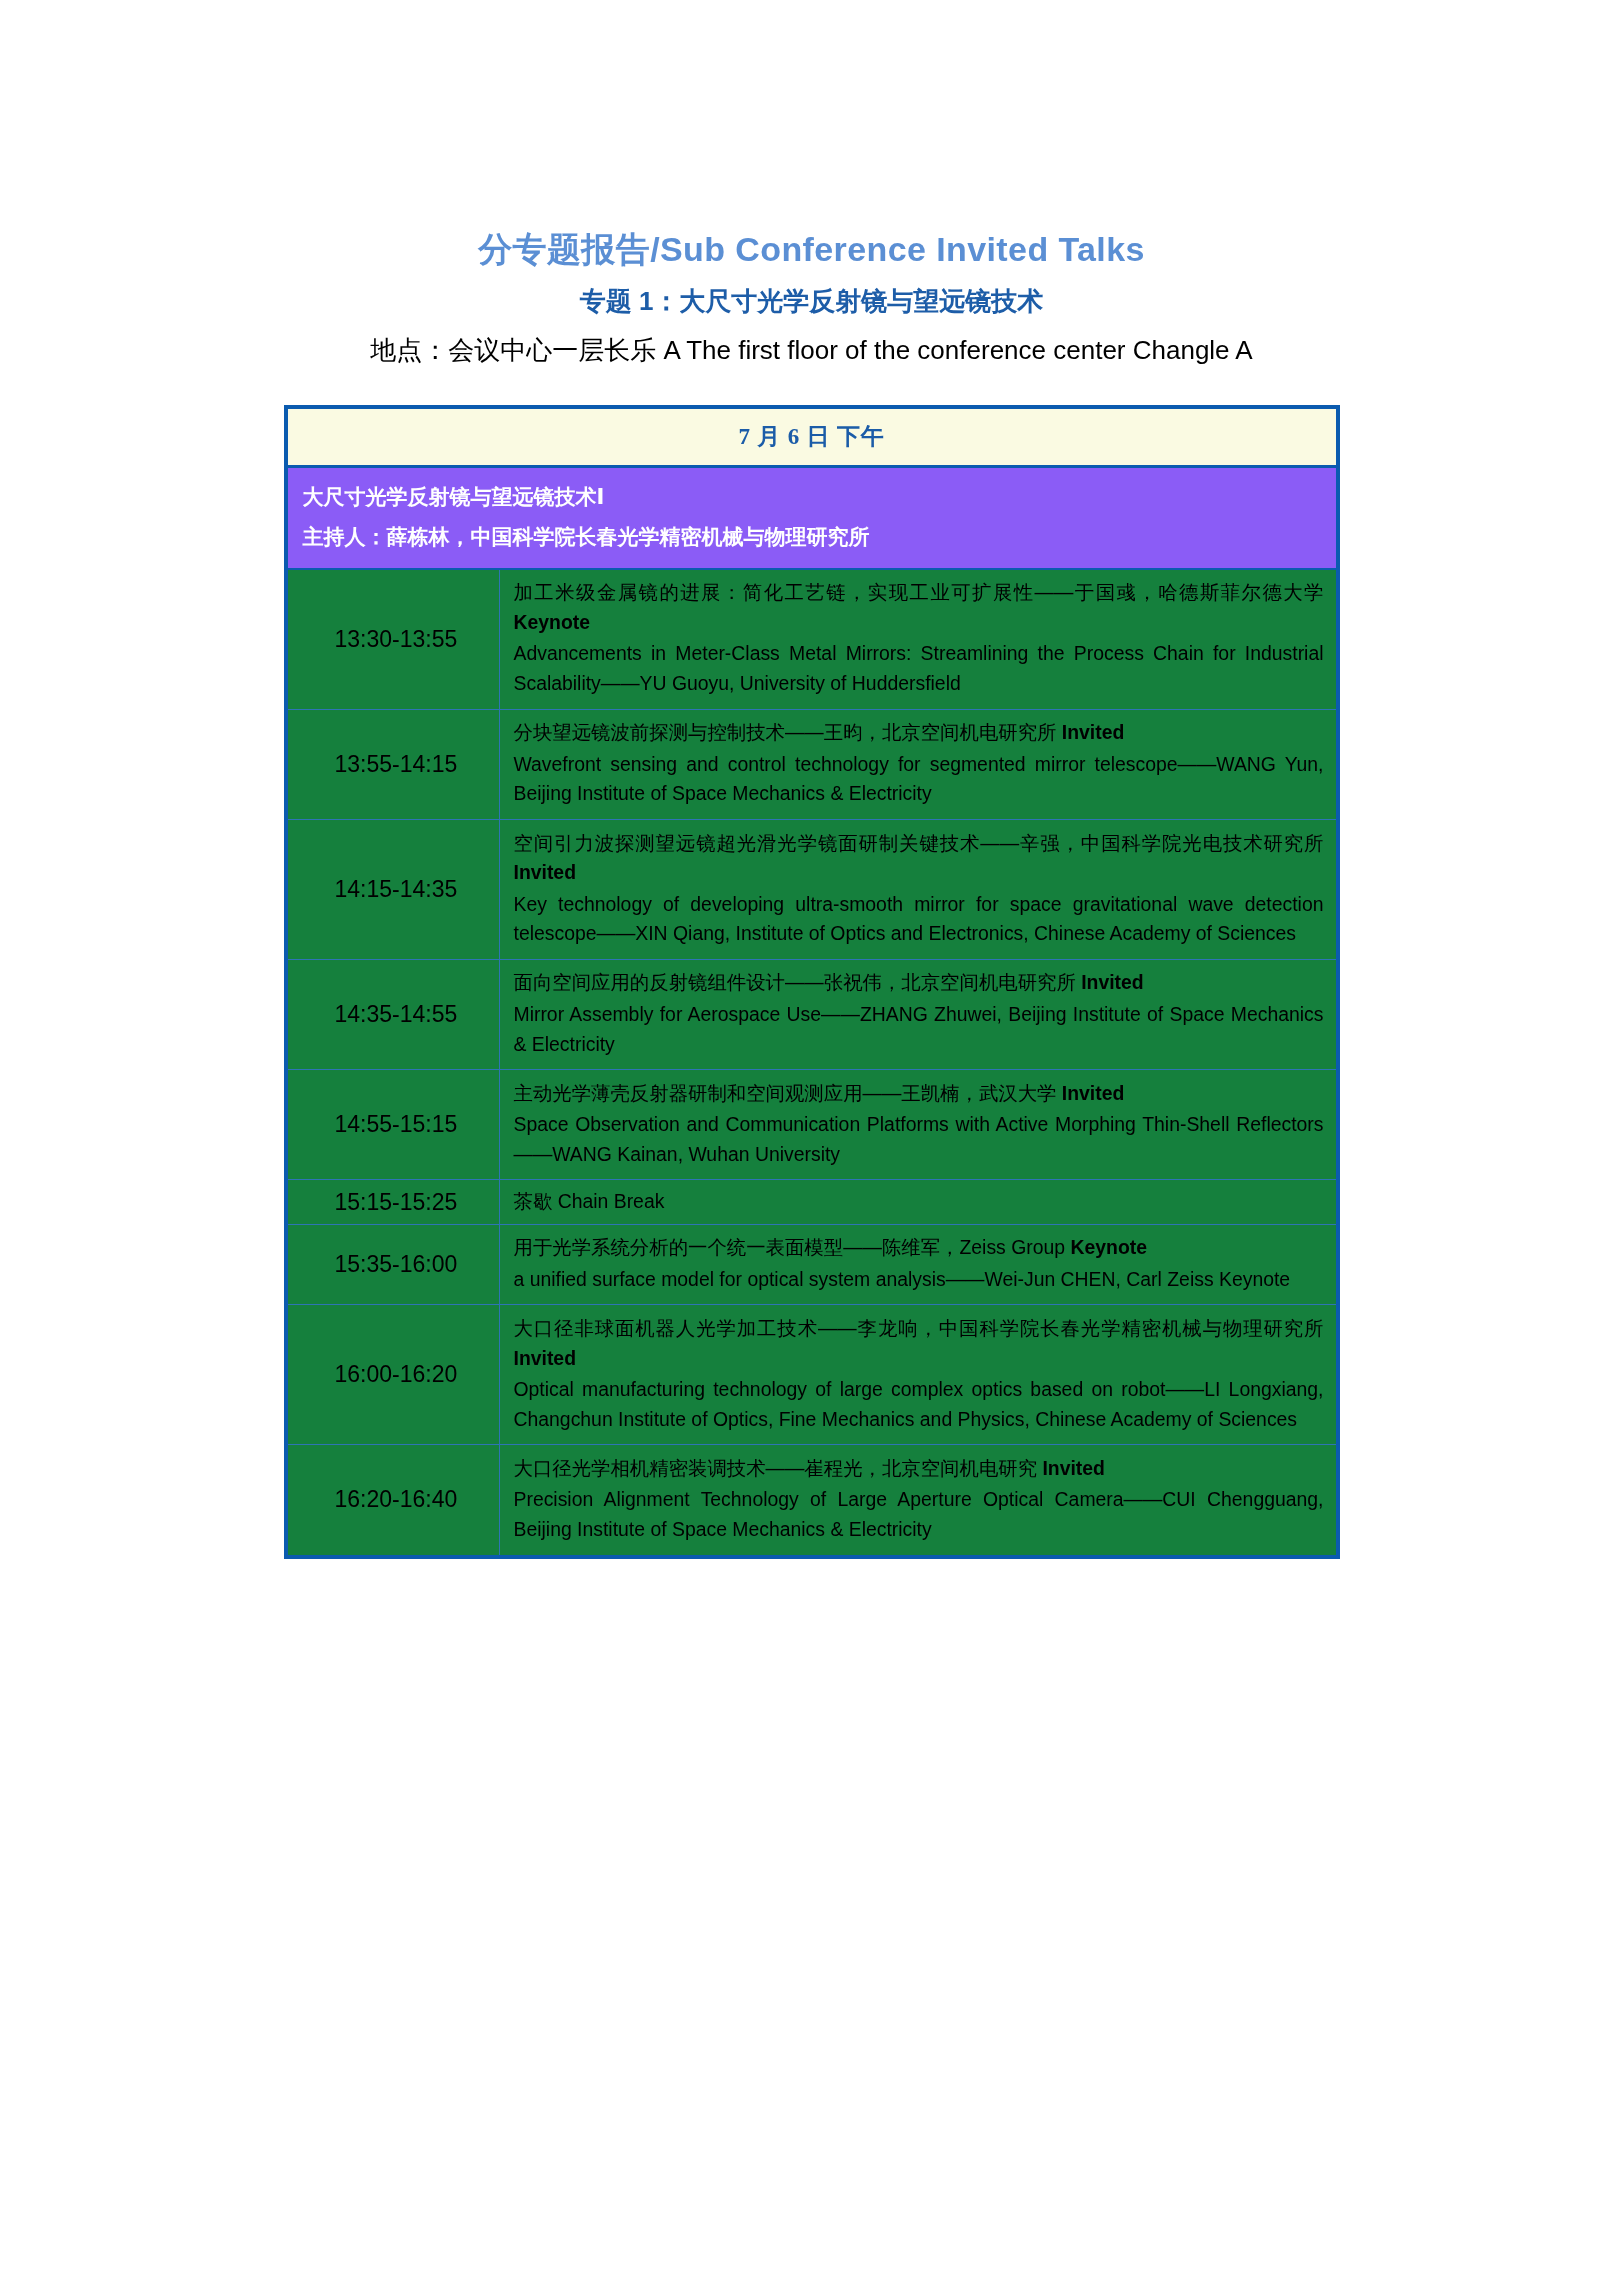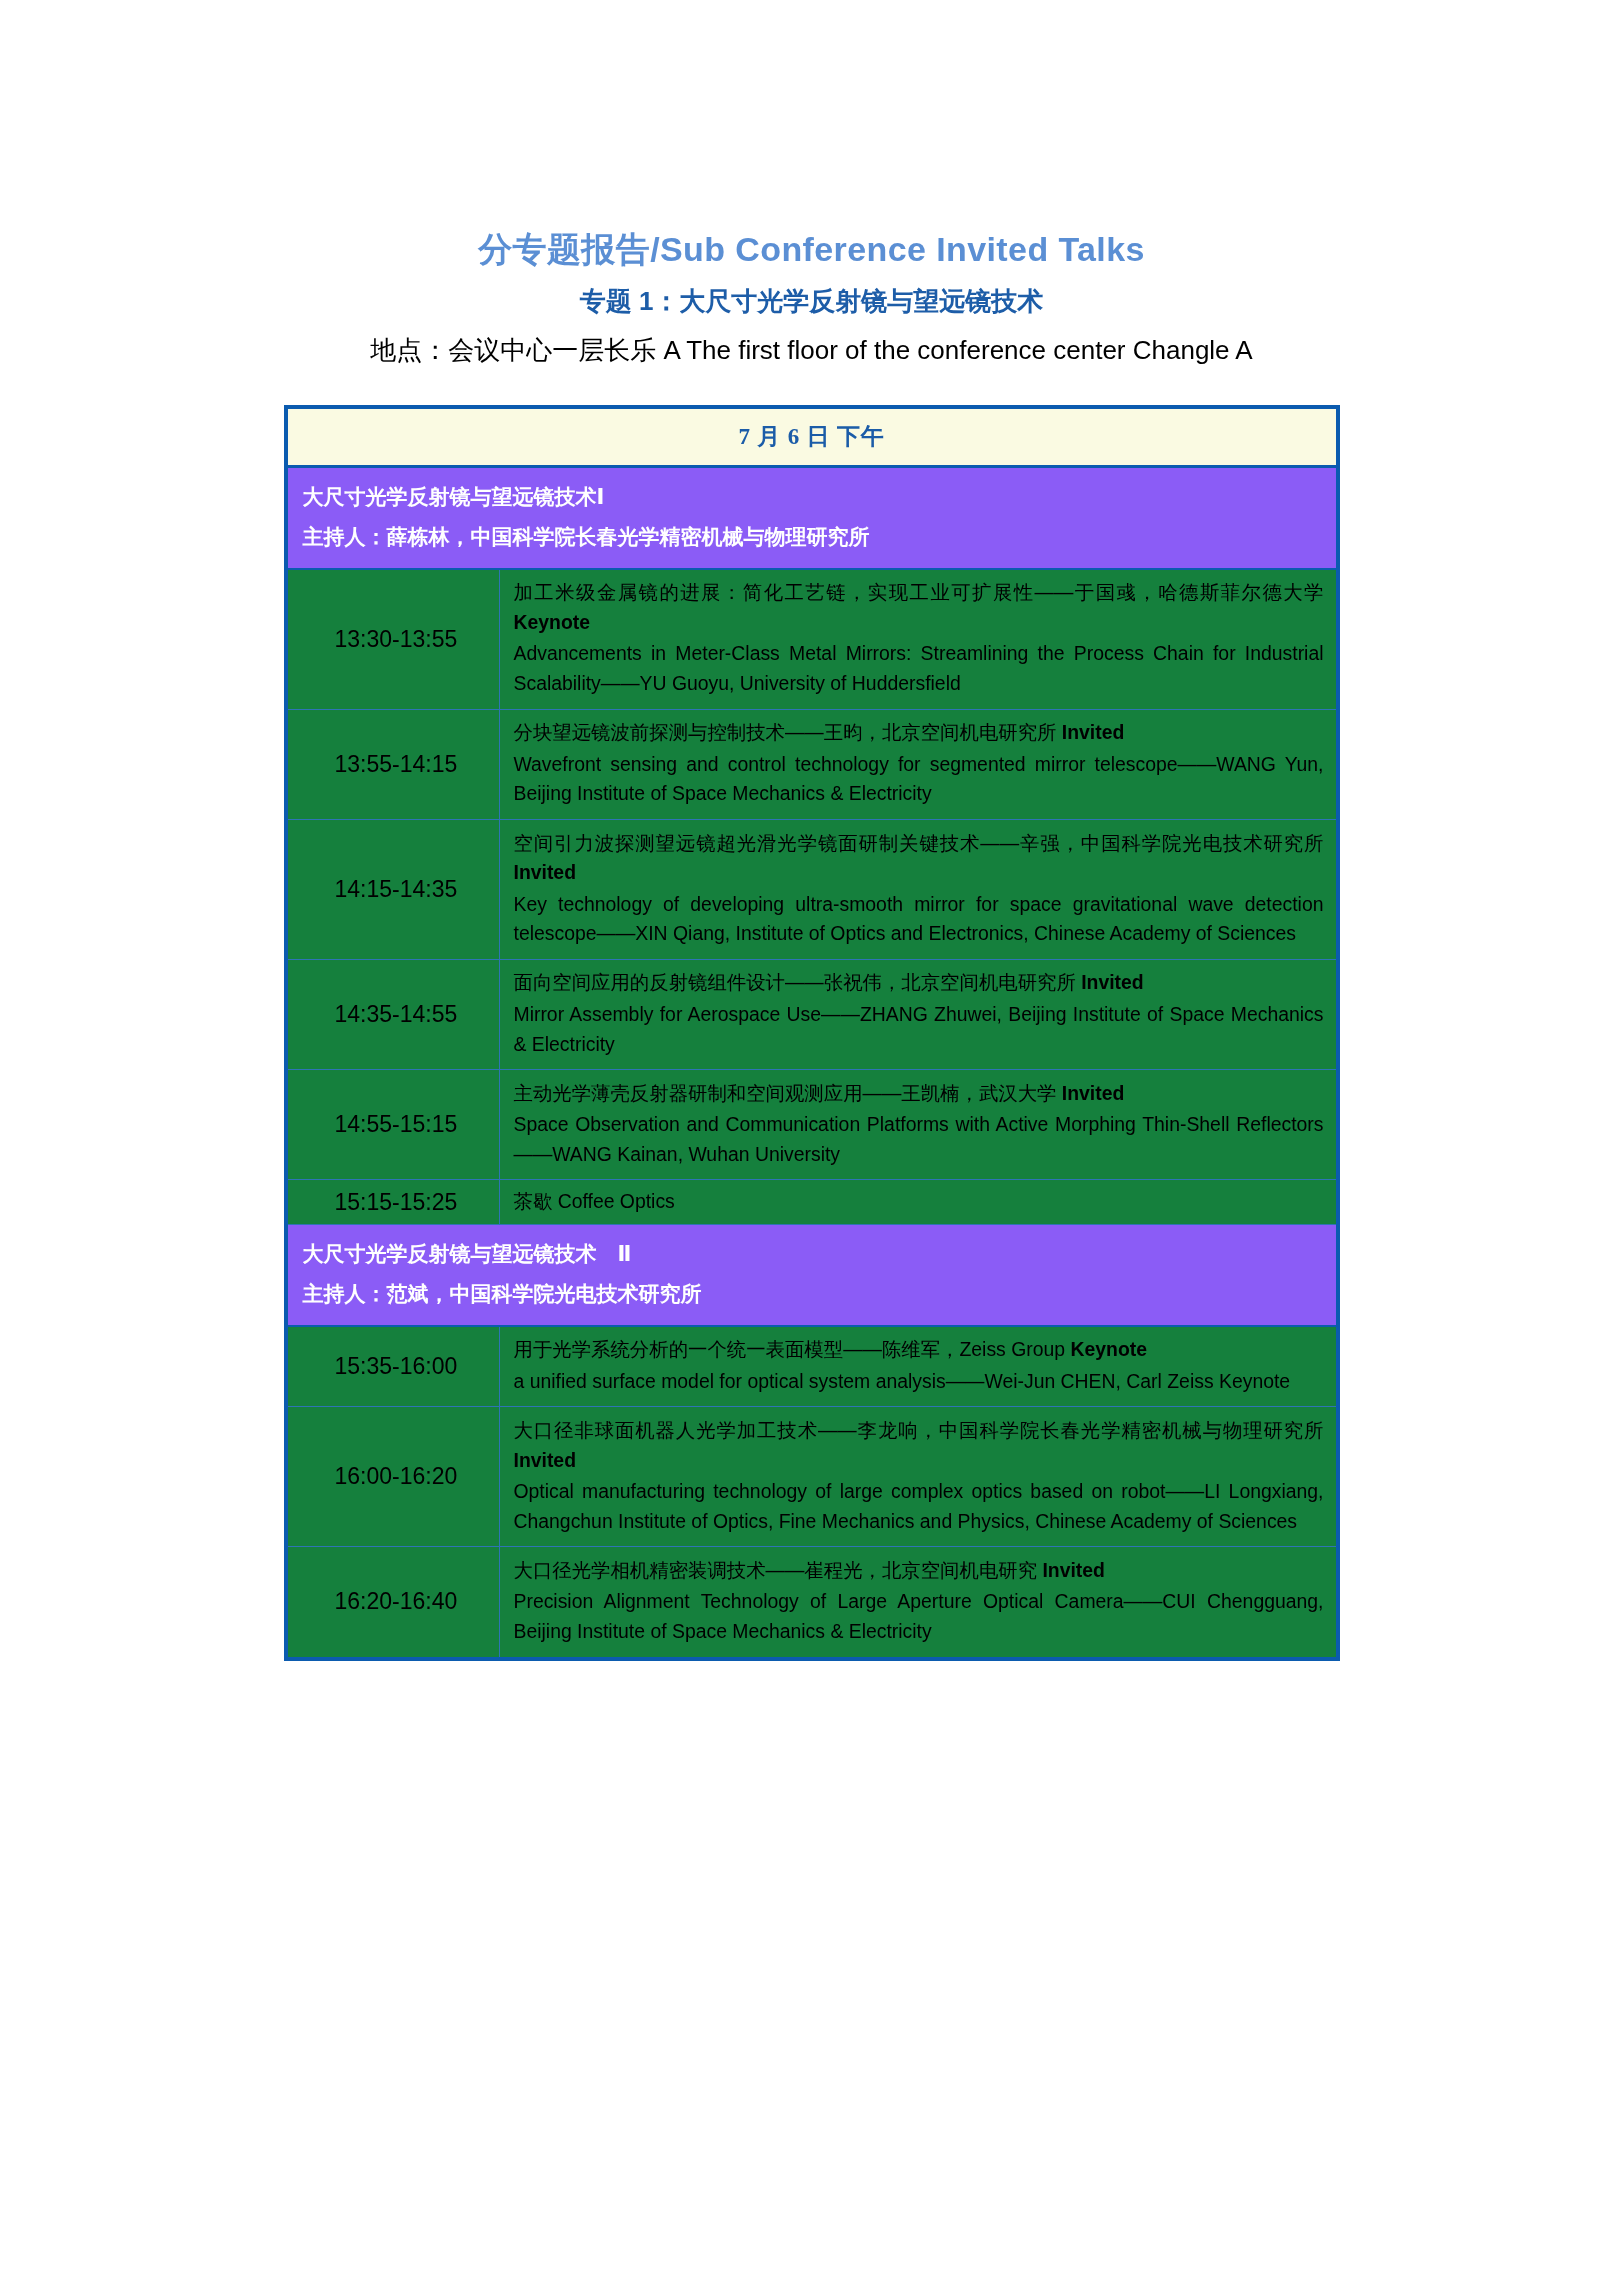--- a/index.html
+++ b/index.html
@@ -210,27 +210,21 @@
           <tr class="talk">
             <td class="time-cell">14:55-15:15</td>
             <td class="body-cell">
               <p class="line-cn"><span>主动光学薄壳反射器研制和空间观测应用——王凯楠，武汉大学 </span><span class="tag">Invited</span></p>
               <p class="line-en"><span>Space Observation and Communication Platforms with Active Morphing Thin-Shell Reflectors——WANG Kainan, Wuhan University</span></p>
             </td>
           </tr>
           <tr class="talk break">
             <td class="time-cell">15:15-15:25</td>
             <td class="body-cell">
-              <p class="line-cn"><span>茶歇  Coffee Optics</span></p>
-            </td>
-          </tr>
-          <tr class="session-header">
-            <td colspan="2">
-              <span class="s-title">大尺寸光学反射镜与望远镜技术　Ⅱ</span>
-              <span class="s-chair">主持人：范斌，中国科学院光电技术研究所</span>
+              <p class="line-cn"><span>茶歇  Chain Break</span></p>
             </td>
           </tr>
           <tr class="talk">
             <td class="time-cell">15:35-16:00</td>
             <td class="body-cell">
               <p class="line-cn"><span>用于光学系统分析的一个统一表面模型——陈维军，Zeiss Group </span><span class="tag">Keynote</span></p>
               <p class="line-en"><span>a unified surface model for optical system analysis——Wei-Jun CHEN, Carl Zeiss Keynote</span></p>
             </td>
           </tr>
           <tr class="talk">

